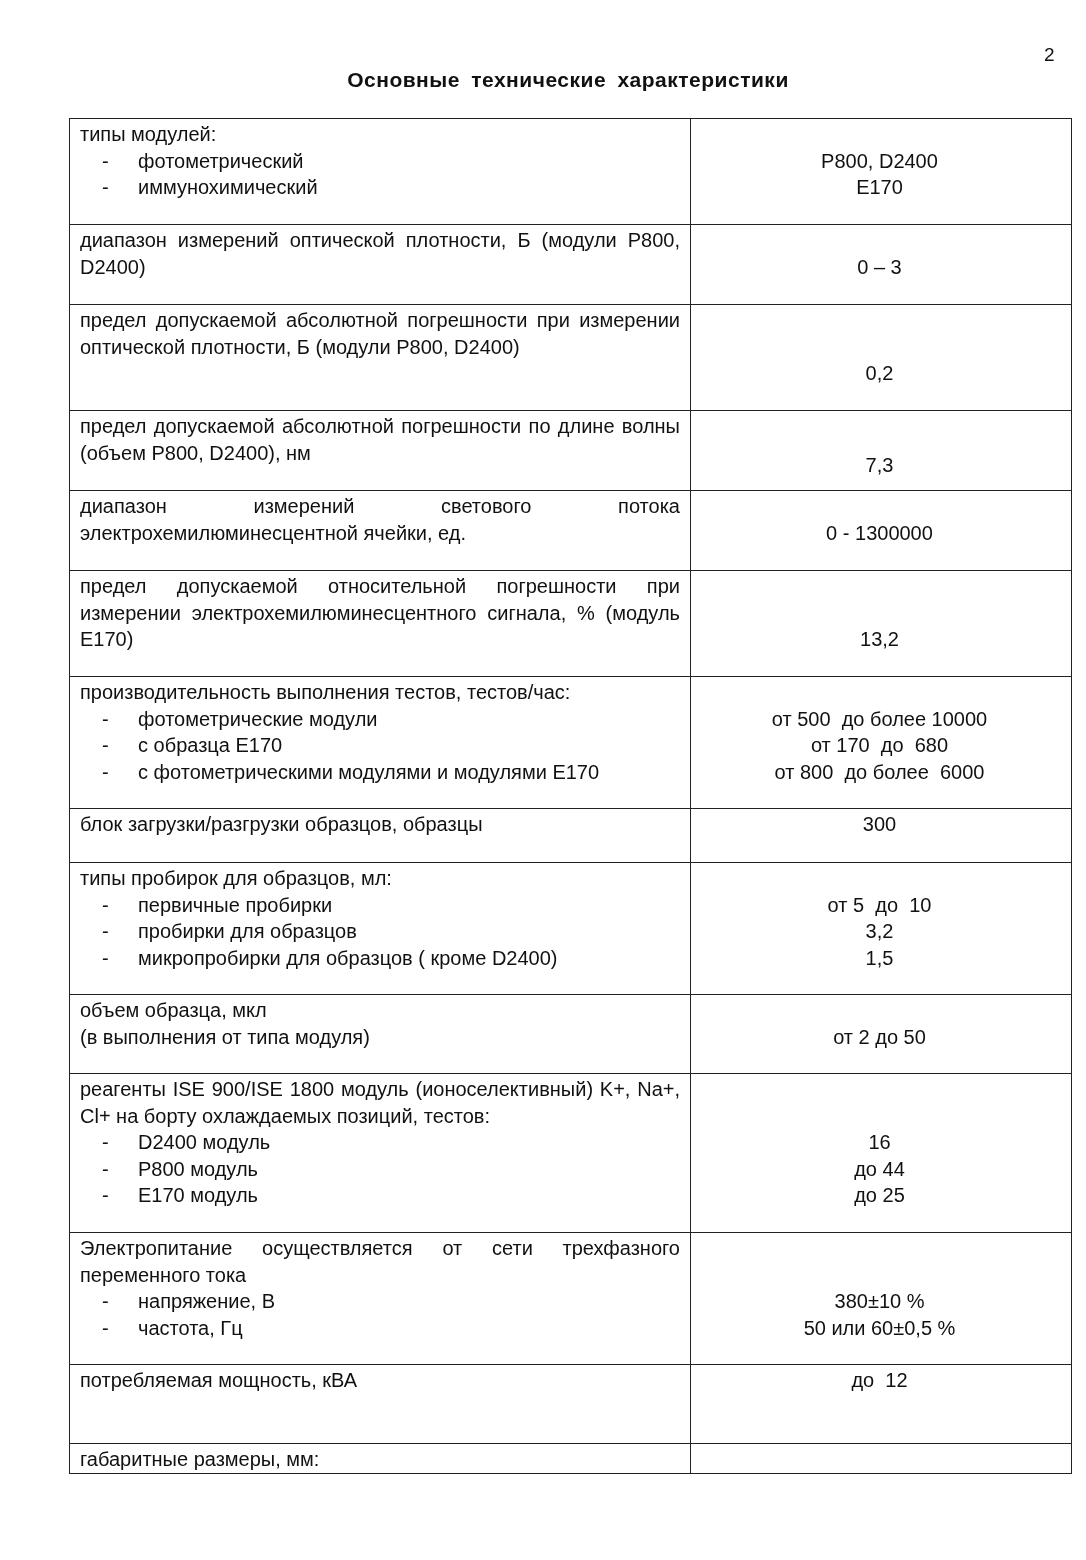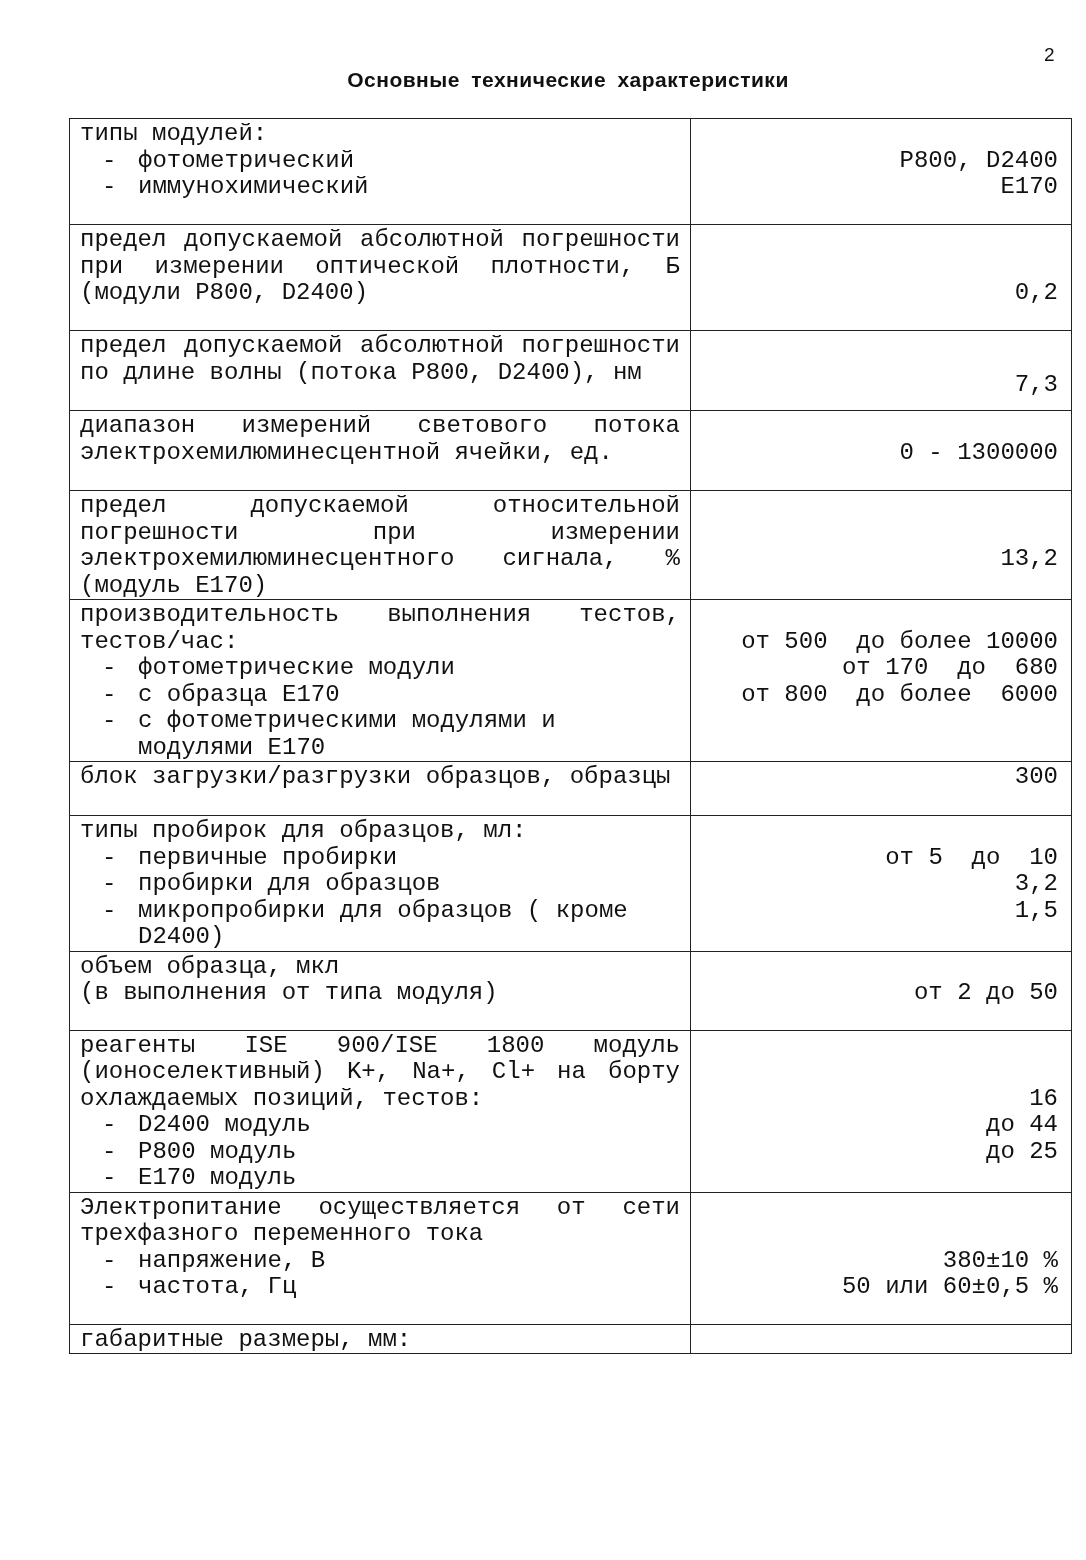--- a/index.html
+++ b/index.html
@@ -12,26 +12,26 @@
     }
     .page-title {
       position: absolute; left: 0; width: 1136px; top: 68px; text-align: center;
       font-size: 21px; font-weight: bold; letter-spacing: 0.5px; word-spacing: 5px;
     }
     .spec-table {
       position: absolute; left: 69px; top: 118px; width: 1002px;
       border-collapse: collapse; table-layout: fixed;
     }
     .spec-table td {
-      border: 1.6px solid #222; vertical-align: top; padding: 0; font-size: 24px; line-height: 26.5px; font-family: Liberation Mono, monospace;
+      border: 1.6px solid #222; vertical-align: top; padding: 0; font-size: 20px; line-height: 26.5px;
     }
     .col-param { width: 621px; }
     .col-value { width: 381px; }
     .param-cell { padding: 2px 10px 0 10px !important; }
-    .value-cell { padding: 2px 13px 0 10px !important; text-align: right; }
+    .value-cell { padding: 2px 13px 0 10px !important; text-align: center; }
     .param-text { text-align: justify; text-align-last: left; display: block; }
     .sub-item { display: flex; padding-left: 22px; }
     .dash { width: 36px; flex: none; }
     .val-line { display: block; white-space: pre; }
   </style>
 </head>
 <body>
 
 <div class="page-number">2</div>
 <div class="page-title">Основные технические характеристики</div>
@@ -53,33 +53,42 @@
             <span class="dash">-</span>
             <span>иммунохимический</span>
           </div>
         </td>
         <td class="value-cell">
           <span class="val-line" style="min-height: 26.5px;"></span>
           <span class="val-line" style="min-height: 26.5px;">P800, D2400</span>
           <span class="val-line" style="min-height: 26.5px;">E170</span>
         </td>
       </tr>
+      <tr style="height: 80px;">
+        <td class="param-cell">
+          <span class="param-text" style="white-space: pre-line;">диапазон измерений оптической плотности, Б (модули P800, D2400)</span>
+        </td>
+        <td class="value-cell">
+          <span class="val-line" style="min-height: 26.5px;"></span>
+          <span class="val-line" style="min-height: 26.5px;">0 – 3</span>
+        </td>
+      </tr>
       <tr style="height: 106px;">
         <td class="param-cell">
           <span class="param-text" style="white-space: pre-line;">предел допускаемой абсолютной погрешности при измерении оптической плотности, Б (модули  P800, D2400)</span>
         </td>
         <td class="value-cell">
           <span class="val-line" style="min-height: 26.5px;"></span>
           <span class="val-line" style="min-height: 26.5px;"></span>
           <span class="val-line" style="min-height: 26.5px;">0,2</span>
         </td>
       </tr>
       <tr style="height: 80px;">
         <td class="param-cell">
-          <span class="param-text" style="white-space: pre-line;">предел допускаемой абсолютной погрешности по длине волны (потока P800, D2400), нм</span>
+          <span class="param-text" style="white-space: pre-line;">предел допускаемой абсолютной погрешности по длине волны (объем P800, D2400), нм</span>
         </td>
         <td class="value-cell">
           <span class="val-line" style="min-height: 26.5px;"></span>
           <span class="val-line" style="min-height: 26.5px; margin-top: 12px;">7,3</span>
         </td>
       </tr>
       <tr style="height: 80px;">
         <td class="param-cell">
           <span class="param-text" style="white-space: pre-line;">диапазон измерений светового потока электрохемилюминесцентной ячейки, ед.</span>
         </td>
@@ -196,20 +205,28 @@
           <div class="sub-item">
             <span class="dash">-</span>
             <span>частота, Гц</span>
           </div>
         </td>
         <td class="value-cell">
           <span class="val-line" style="min-height: 26.5px;"></span>
           <span class="val-line" style="min-height: 26.5px;"></span>
           <span class="val-line" style="min-height: 26.5px;">380±10 %</span>
           <span class="val-line" style="min-height: 26.5px;">50 или 60±0,5 %</span>
+        </td>
+      </tr>
+      <tr style="height: 79px;">
+        <td class="param-cell">
+          <span class="param-text" style="white-space: pre-line;">потребляемая  мощность,  кВА</span>
+        </td>
+        <td class="value-cell">
+          <span class="val-line" style="min-height: 26.5px;">до  12</span>
         </td>
       </tr>
       <tr style="height: 27px;">
         <td class="param-cell">
           <span class="param-text" style="white-space: pre-line;">габаритные размеры, мм:</span>
         </td>
         <td class="value-cell">
           <span class="val-line" style="min-height: 26.5px;"></span>
         </td>
       </tr>

